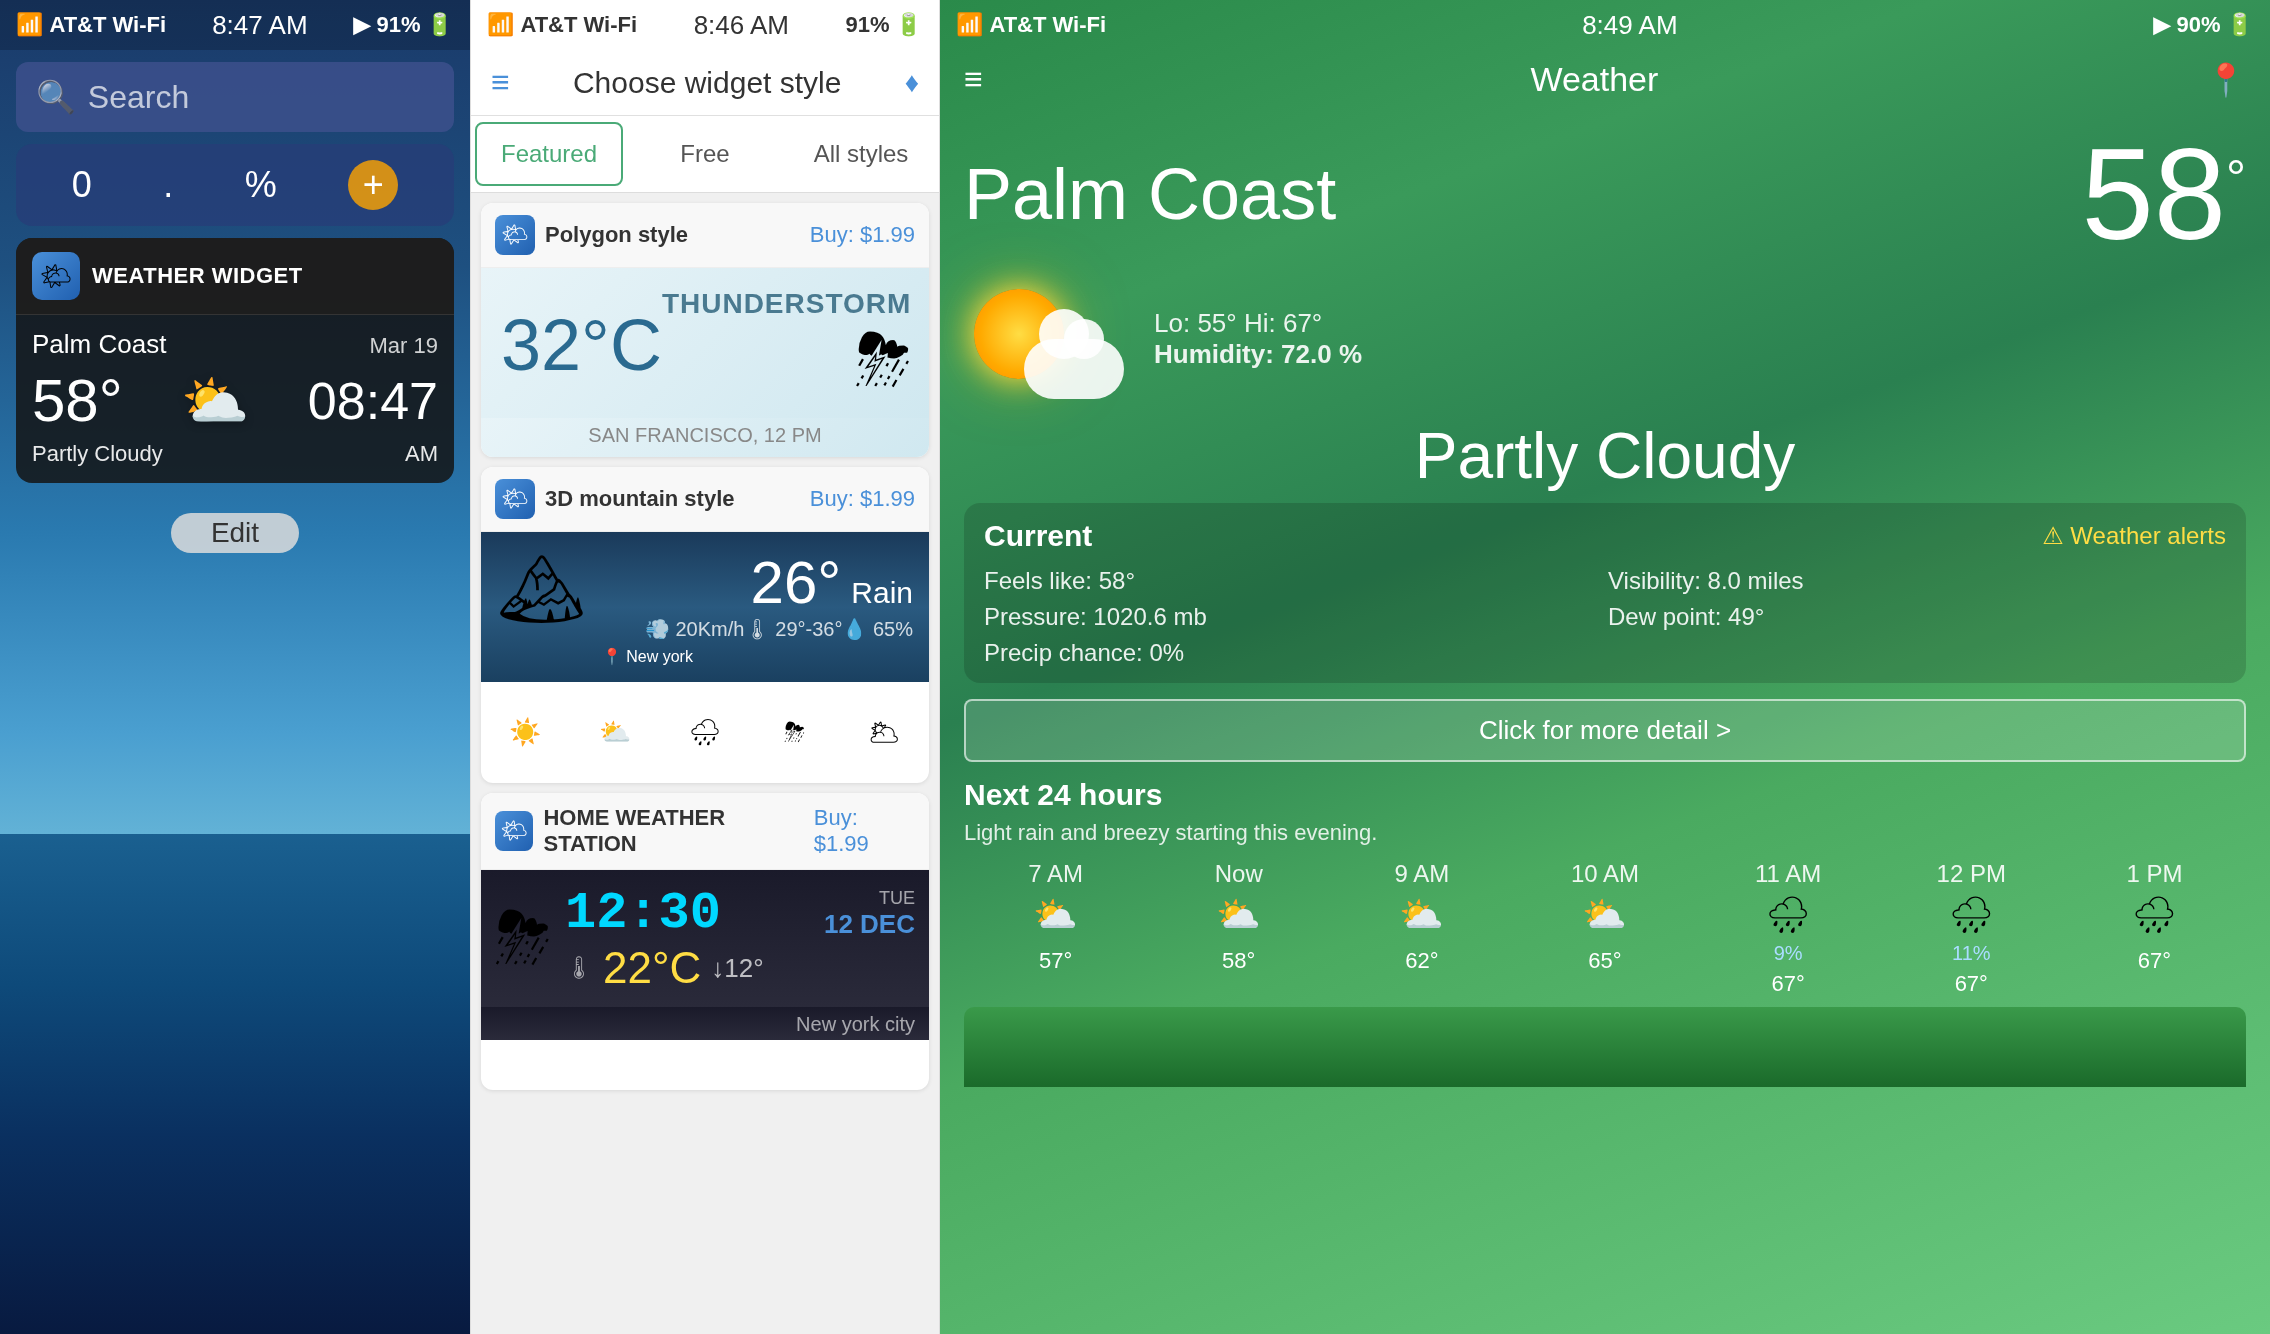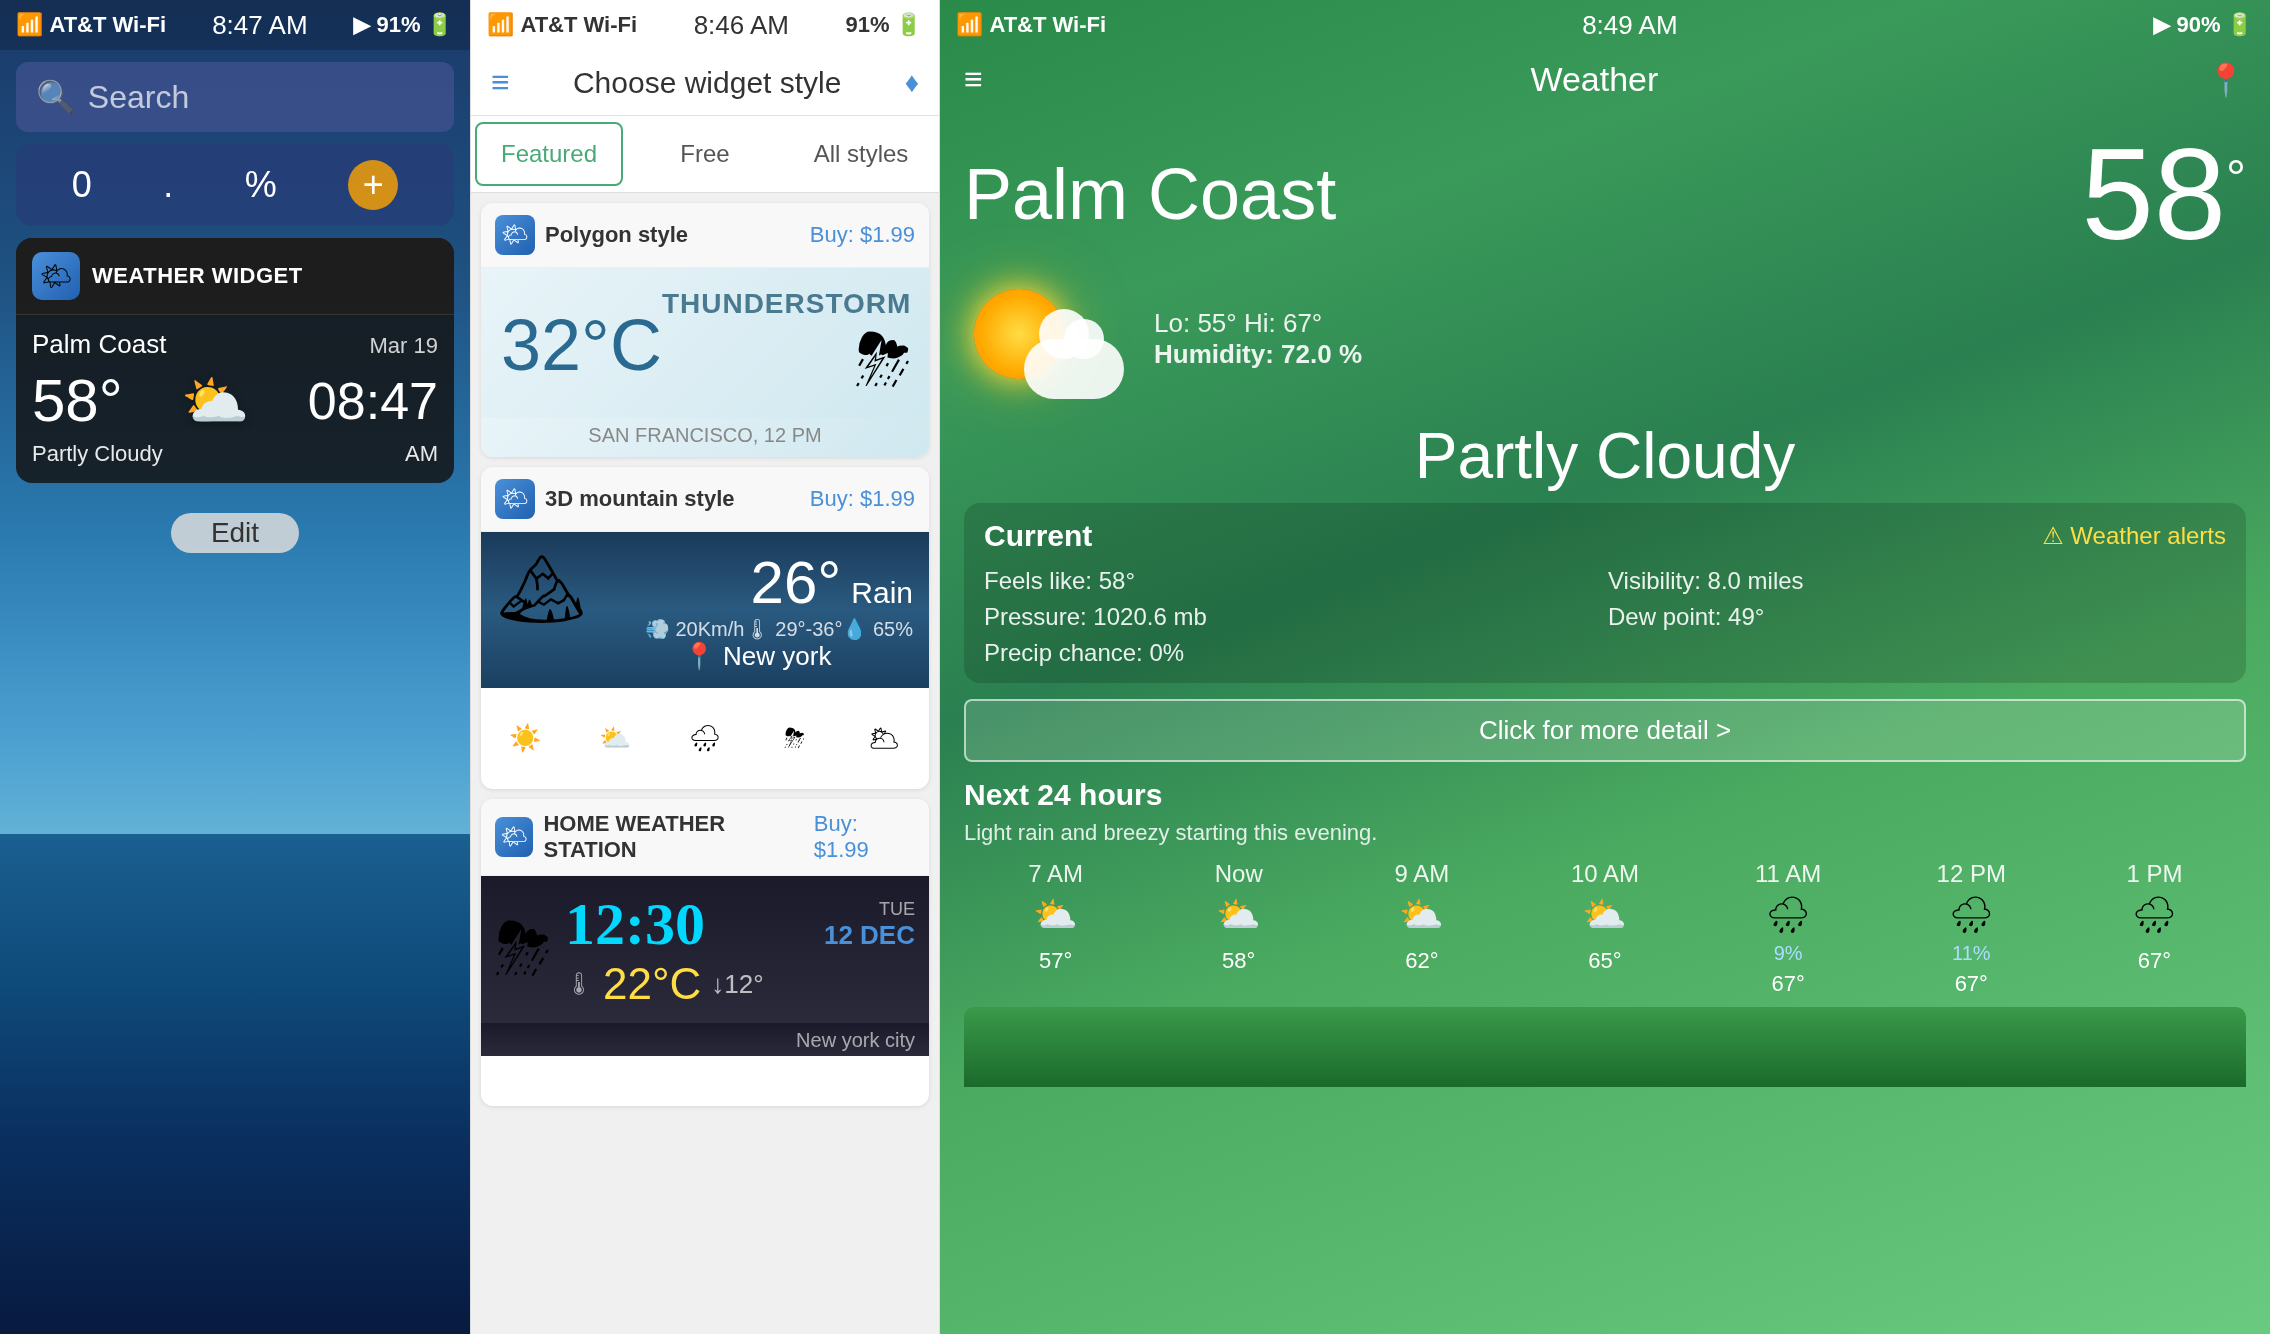--- a/index.html
+++ b/index.html
@@ -277,21 +277,21 @@
       align-items: flex-start;
       gap: 16px;
       min-height: 130px;
     }
     .mtn-icon { font-size: 70px; }
     .mtn-right { flex: 1; }
     .mtn-temp-row { display: flex; justify-content: flex-end; align-items: baseline; }
     .mtn-temp { font-size: 60px; font-weight: 300; color: white; }
     .mtn-rain { font-size: 30px; color: white; margin-left: 10px; }
     .mtn-details { display: flex; justify-content: flex-end; font-size: 20px; color: rgba(255,255,255,0.8); }
-    .mtn-location { text-align: center; font-size: 26px; color: white; }
+    .mtn-location { text-align: left; font-size: 16px; color: white; margin-top: 6px; }
     .mtn-location::before { content: "📍 "; }
     .mtn-forecast {
       background: rgba(255,255,255,0.1);
       display: flex;
       justify-content: space-around;
       padding: 10px 0;
     }
     .mtn-day {
       display: flex;
       flex-direction: column;
@@ -306,21 +306,21 @@
     .home-card-body {
       background: linear-gradient(180deg, #1a1a2a 0%, #2a2a3a 100%);
       padding: 14px;
       display: flex;
       align-items: center;
       gap: 14px;
     }
     .home-cloud-icon { font-size: 70px; }
     .home-right { flex: 1; }
     .home-clock-row { display: flex; justify-content: space-between; align-items: center; }
-    .home-clock { font-size: 60px; color: #00d8ff; font-family: Liberation Serif, serif; font-weight: 700; }
+    .home-clock { font-size: 52px; color: #00d8ff; font-family: Liberation Mono, monospace; font-weight: 700; }
     .home-date-box { text-align: right; }
     .home-date-label { font-size: 18px; color: rgba(255,255,255,0.6); }
     .home-date-val { font-size: 26px; color: #4a90d9; font-weight: 600; }
     .home-temp-row { display: flex; align-items: center; gap: 10px; }
     .home-temp { font-size: 44px; color: #ffdd44; font-weight: 300; }
     .home-temp-sub { font-size: 26px; color: rgba(255,255,255,0.7); }
     .home-footer {
       display: flex;
       justify-content: space-around;
       padding: 10px;

